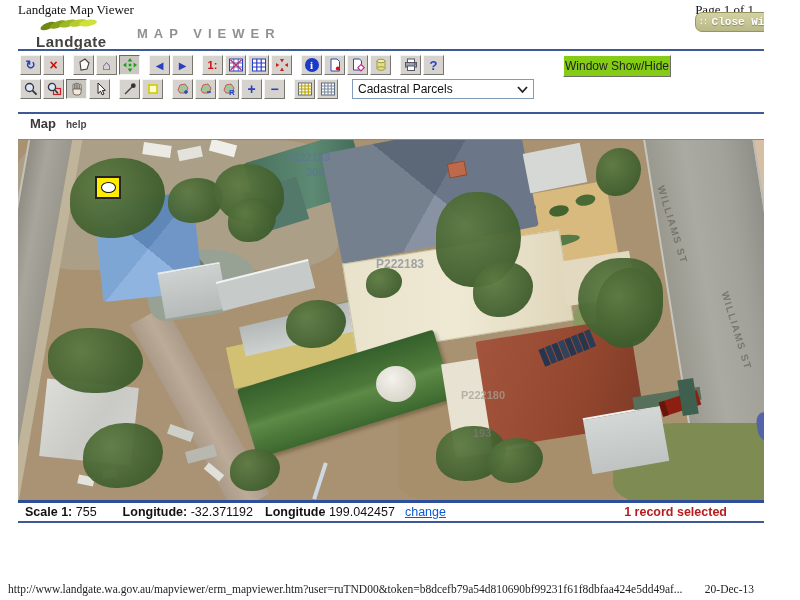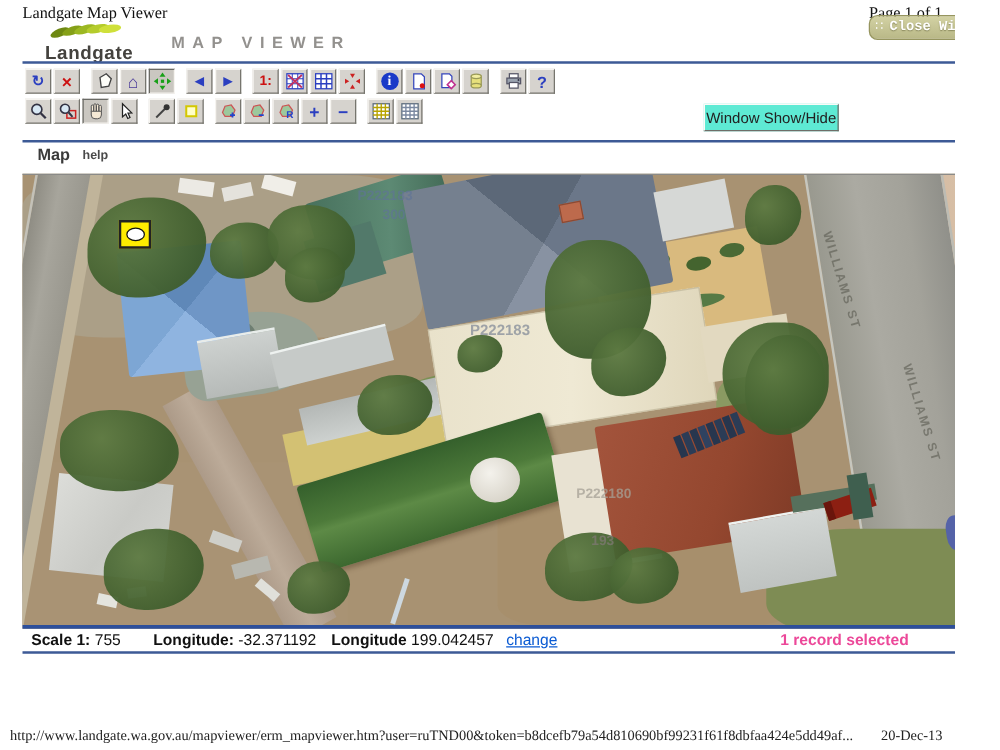--- a/index.html
+++ b/index.html
@@ -39,23 +39,23 @@
   .btn svg{display:block;}
   .btn.pressed{border-color:#6a6a64 #f6f4f0 #f6f4f0 #6a6a64;background:#cac7c1;}
   .gap{width:7px;}
   .g-blue{color:#2b3fc0;font-weight:bold;font-size:12px;}
   .g-red{color:#cc1111;font-weight:bold;font-size:11px;}
   .g-nav{color:#2b3fc0;font-size:10px;}
   .g-home{color:#4a3a9a;font-size:14px;font-weight:bold;line-height:1;}
   .infodot{width:14px;height:14px;border-radius:50%;background:#1a3ac8;color:#fff;
     font-family:"Liberation Serif",serif;font-weight:bold;font-size:11px;
     display:flex;align-items:center;justify-content:center;}
-  #window-toggle{left:563px;top:55px;width:106px;height:20px;background:#5eead4;
+  #window-toggle{left:563px;top:55px;width:106px;height:20px;background:#84cc16;
     border:1px solid;border-color:#fbfaf7 #6f6e68 #6f6e68 #fbfaf7;font-size:12px;color:#222;
-    display:flex;align-items:center;justify-content:center;cursor:pointer;margin-top:28px;}
+    display:flex;align-items:center;justify-content:center;cursor:pointer;}
   #layer-select{width:182px;height:20px;background:#fff;border:1px solid #7f9db9;
     display:flex;align-items:center;justify-content:space-between;box-sizing:border-box;
     padding:0 4px 0 5px;font-size:12px;color:#111;margin-left:12px;cursor:pointer;}
 
   
   #menu-map{left:30px;top:116px;font-size:13px;font-weight:bold;color:#3a3a3a;cursor:pointer;}
   #menu-help{left:66px;top:119px;font-size:10px;font-weight:bold;color:#4a4a4a;cursor:pointer;}
 
   
   #map{left:18px;top:139px;width:764px;height:360px;background:#a89272;overflow:hidden;
@@ -63,21 +63,21 @@
   .mi{position:absolute;}
   .tree{position:absolute;background:radial-gradient(circle at 35% 35%,#5d7a42,#3e5c2c 75%);
         border-radius:54% 46% 58% 42%;opacity:.95;}
   .maplbl{position:absolute;font-size:11px;font-weight:bold;white-space:nowrap;}
 
   
   #statusbar{left:18px;top:502px;width:764px;height:19px;display:flex;align-items:center;
              font-size:12.5px;color:#111;}
   #statusbar b{font-weight:bold;}
   #status-change{color:#0b5bd3;text-decoration:underline;cursor:pointer;}
-  #records{position:absolute;right:55px;color:#ec4899;font-weight:bold;text-align:right;}
+  #records{position:absolute;right:55px;color:#b91c1c;font-weight:bold;text-align:right;}
   #rule-bottom{top:521px;}
 </style>
 </head>
 <body>
 
 <div id="page">
 
   <div class="abs serif" id="print-title">Landgate Map Viewer</div>
   <div class="abs serif" id="print-page">Page 1 of 1</div>
 
@@ -273,20 +273,26 @@
           <rect x="1.5" y="2" width="13" height="12" fill="#fff" stroke="#5a6a7a"></rect>
           <path d="M4.7 2v12M8 2v12M11.3 2v12M1.5 5h13M1.5 8h13M1.5 11h13" stroke="#b8a400" stroke-width="1.1"></path>
         </svg>
       </div>
     <div class="btn">
       <svg width="16" height="16" viewBox="0 0 16 16">
           <rect x="1.5" y="2" width="13" height="12" fill="#fff" stroke="#5a6a7a"></rect>
           <path d="M4.7 2v12M8 2v12M11.3 2v12M1.5 5h13M1.5 8h13M1.5 11h13" stroke="#7a88a0" stroke-width="1.1"></path>
         </svg>
       </div>
+    <div id="layer-select">
+      <span>Cadastral Parcels</span>
+      <svg width="13" height="9" viewBox="0 0 13 9">
+          <polyline points="2,2 6.5,7 11,2" fill="none" stroke="#222" stroke-width="1.8"></polyline>
+        </svg>
+    </div>
   </div>
 
   <div class="abs rule" style="top:112px;"></div>
   <div class="abs" id="menu-map">Map</div>
   <div class="abs" id="menu-help">help</div>
 
   <div class="abs" id="map">
 
     <div class="mi" style="left:0;top:0;width:320px;height:130px;background:#ab9f87;border-radius:20%;"></div>
     <div class="mi" style="left:0;top:230px;width:260px;height:130px;background:#a99374;"></div>

